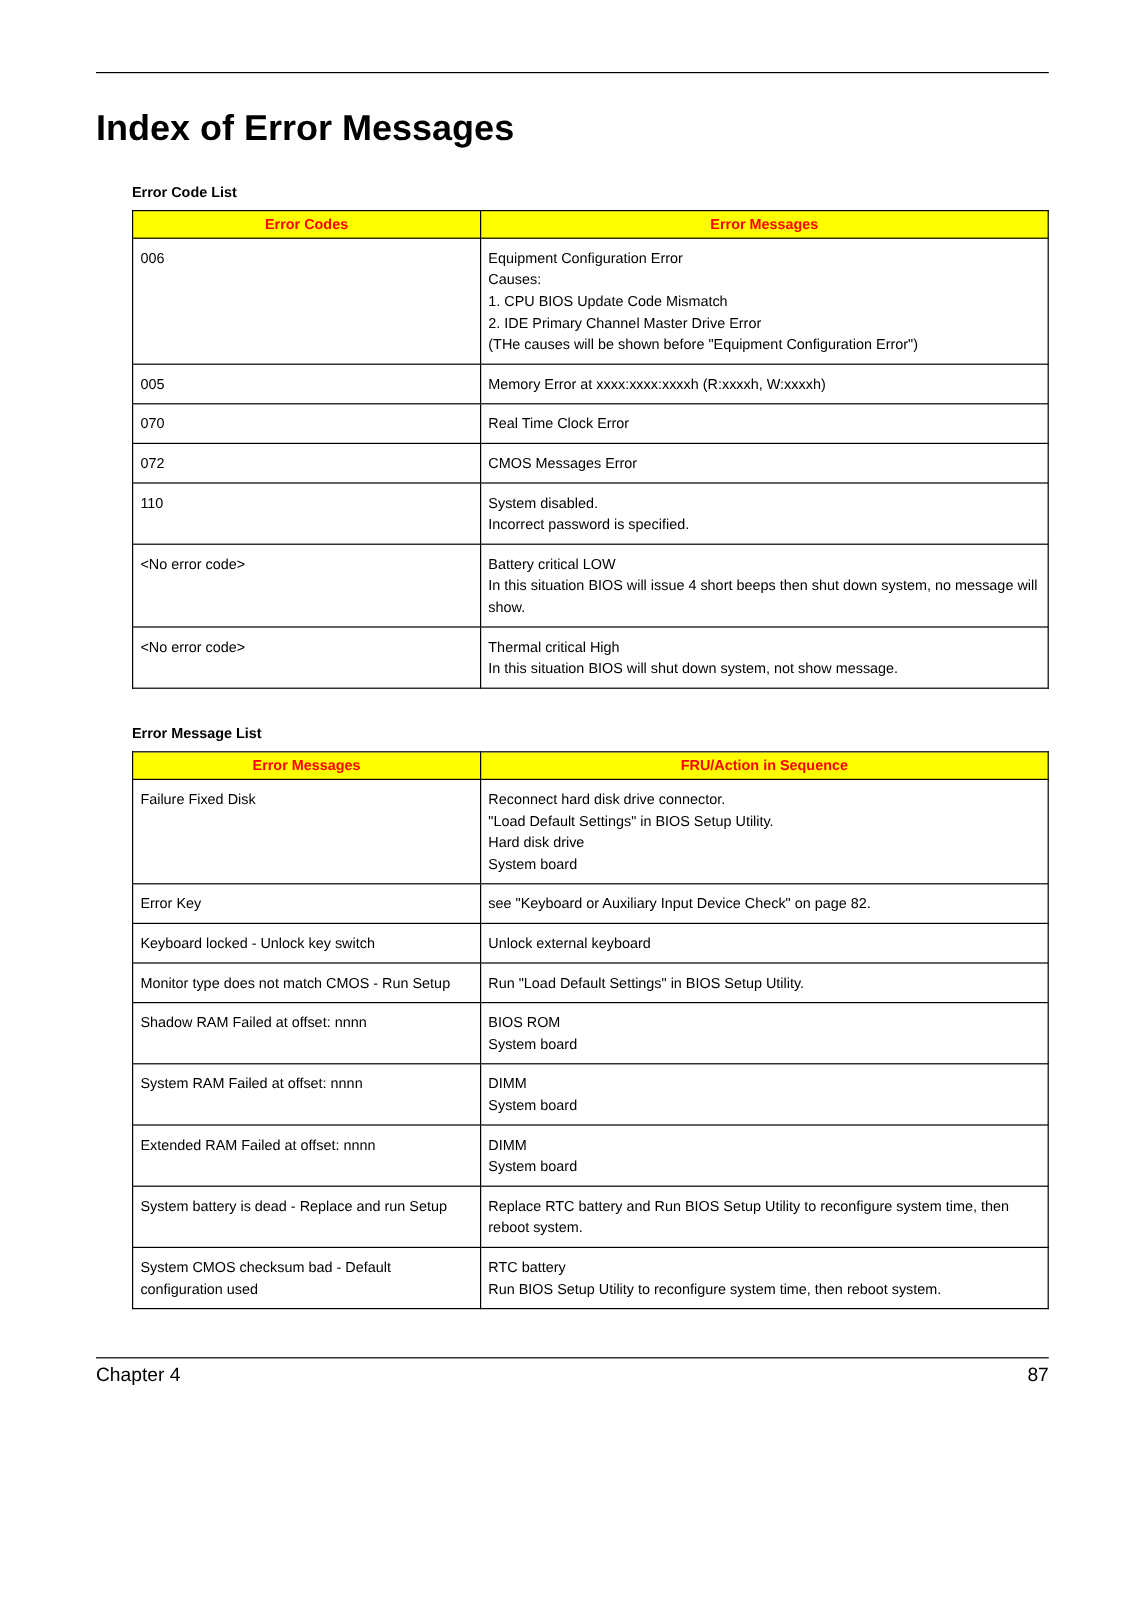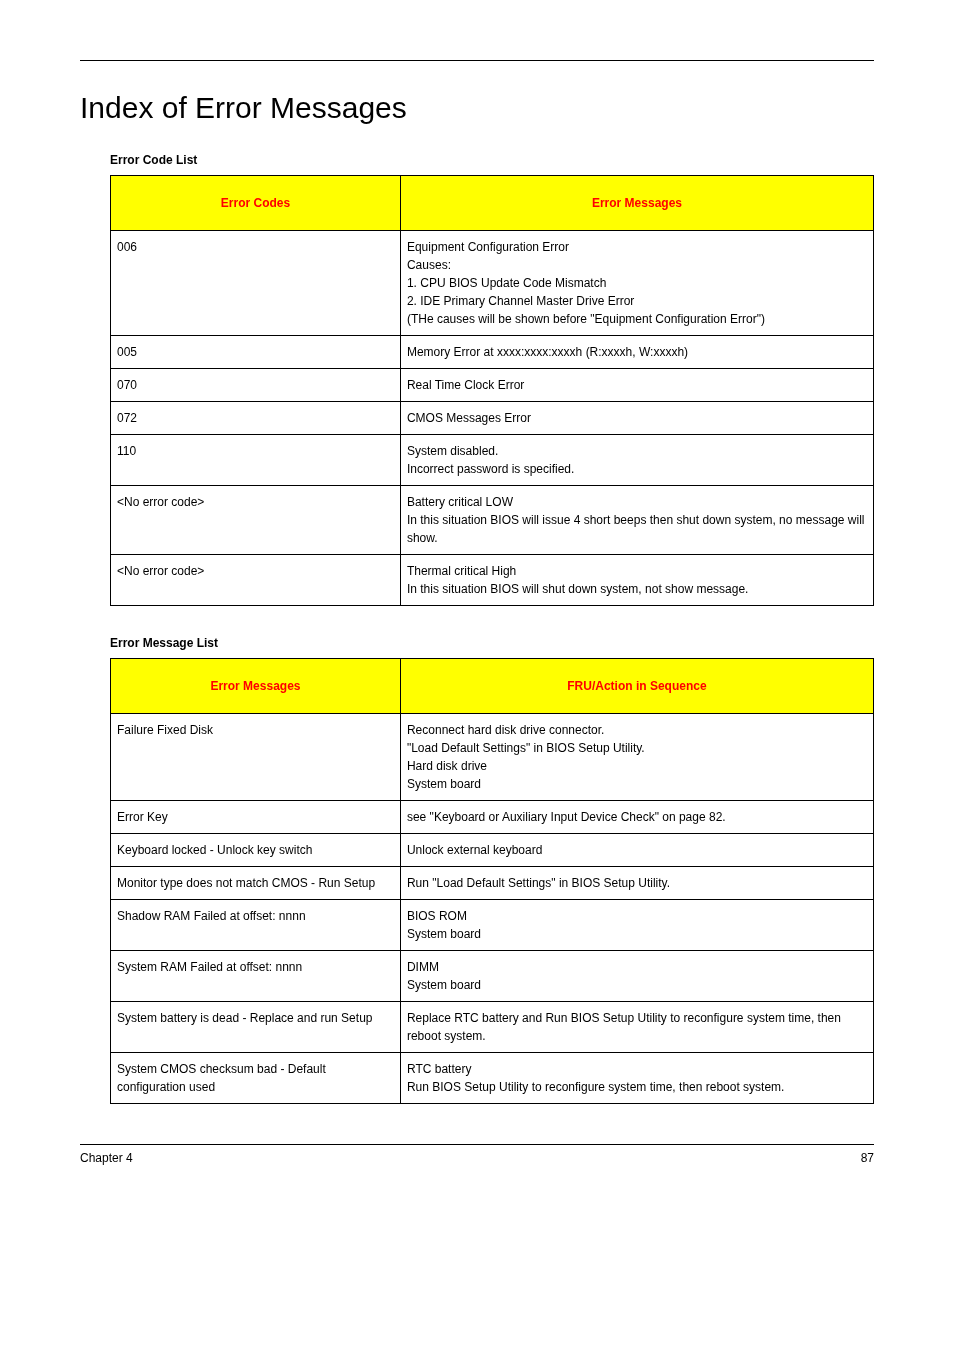--- a/index.html
+++ b/index.html
@@ -11,21 +11,21 @@
     width: 954px;
     box-sizing: border-box;
   }
   hr.top-rule {
     border: none;
     border-top: 1px solid #000;
     margin: 0 0 30px 0;
   }
   h1 {
     font-family: "Segoe UI", "Myriad Pro", Arial, sans-serif;
-    font-weight: normal;
+    font-weight: bold;
     font-size: 30px;
     margin: 0 0 28px 0;
   }
   .table-title {
     font-size: 12px;
     font-weight: bold;
     margin: 0 0 8px 30px;
   }
   table {
     border-collapse: collapse;
@@ -33,35 +33,35 @@
     margin-left: 30px;
     margin-bottom: 30px;
     font-size: 12px;
   }
   th {
     background: #ffff00;
     color: #ff0000;
     font-weight: bold;
     text-align: center;
     border: 1px solid #000;
-    padding: 20px 6px;
+    padding: 4px 6px;
   }
   td {
     border: 1px solid #000;
     padding: 7px 6px;
     vertical-align: top;
     line-height: 1.5;
   }
   td.col-left {
     width: 38%;
   }
   .footer {
     display: flex;
     justify-content: space-between;
-    font-size: 12px;
+    font-size: 16px;
     margin-top: 40px;
     border-top: 1px solid #000;
     padding-top: 6px;
   }
 </style>
 </head>
 <body>
 
 <hr class="top-rule">
 
@@ -136,20 +136,24 @@
       </tr>
       <tr>
         <td class="col-left">Shadow RAM Failed at offset: nnnn</td>
         <td>BIOS ROM<br>System board</td>
       </tr>
       <tr>
         <td class="col-left">System RAM Failed at offset: nnnn</td>
         <td>DIMM<br>System board</td>
       </tr>
       <tr>
+        <td class="col-left">Extended RAM Failed at offset: nnnn</td>
+        <td>DIMM<br>System board</td>
+      </tr>
+      <tr>
         <td class="col-left">System battery is dead - Replace and run Setup</td>
         <td>Replace RTC battery and Run BIOS Setup Utility to reconfigure system time, then reboot system.</td>
       </tr>
       <tr>
         <td class="col-left">System CMOS checksum bad - Default configuration used</td>
         <td>RTC battery<br>Run BIOS Setup Utility to reconfigure system time, then reboot system.</td>
       </tr>
     </tbody>
 </table>
 

